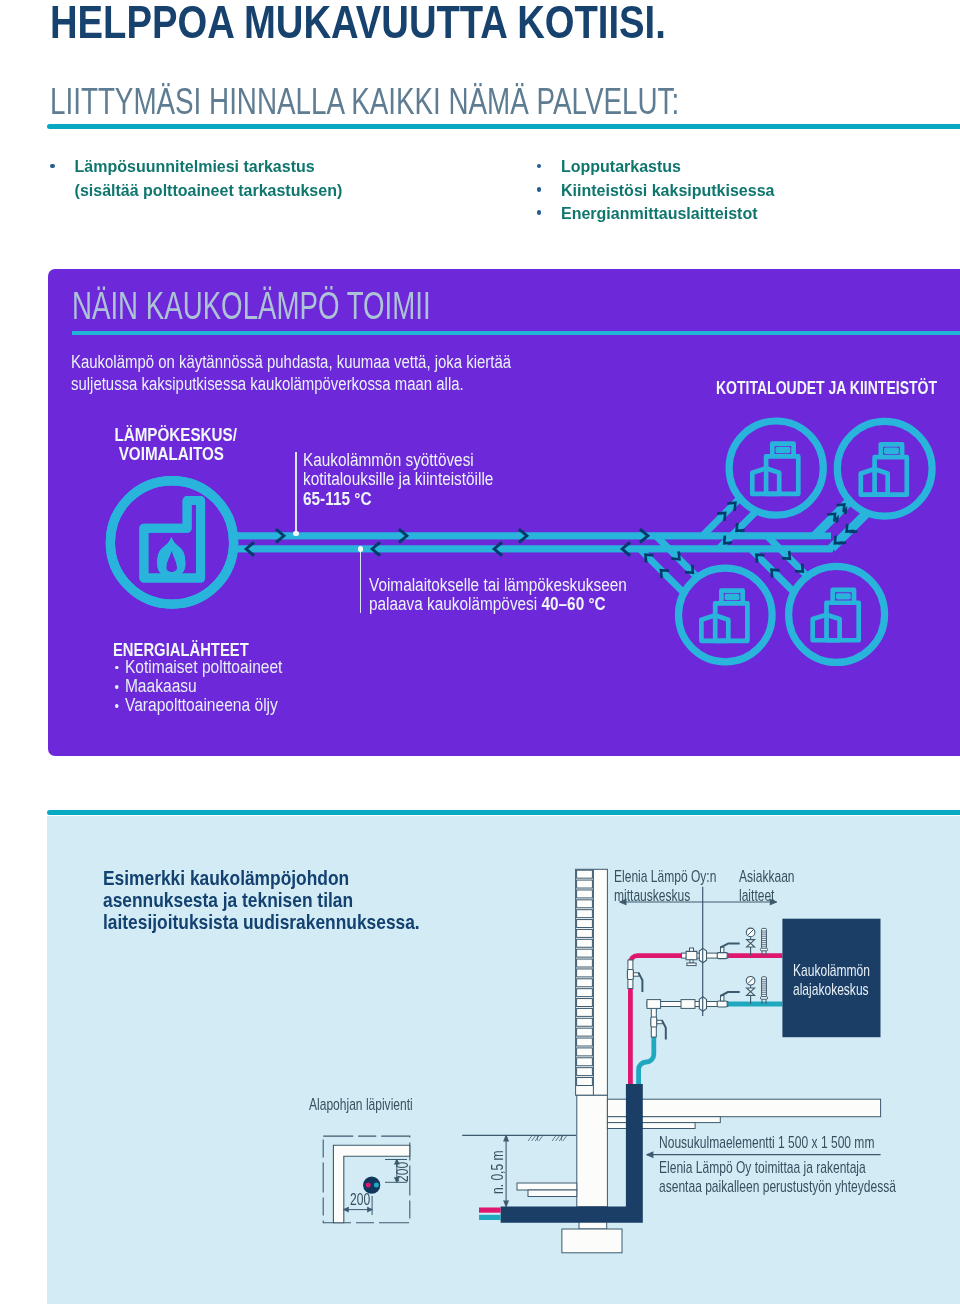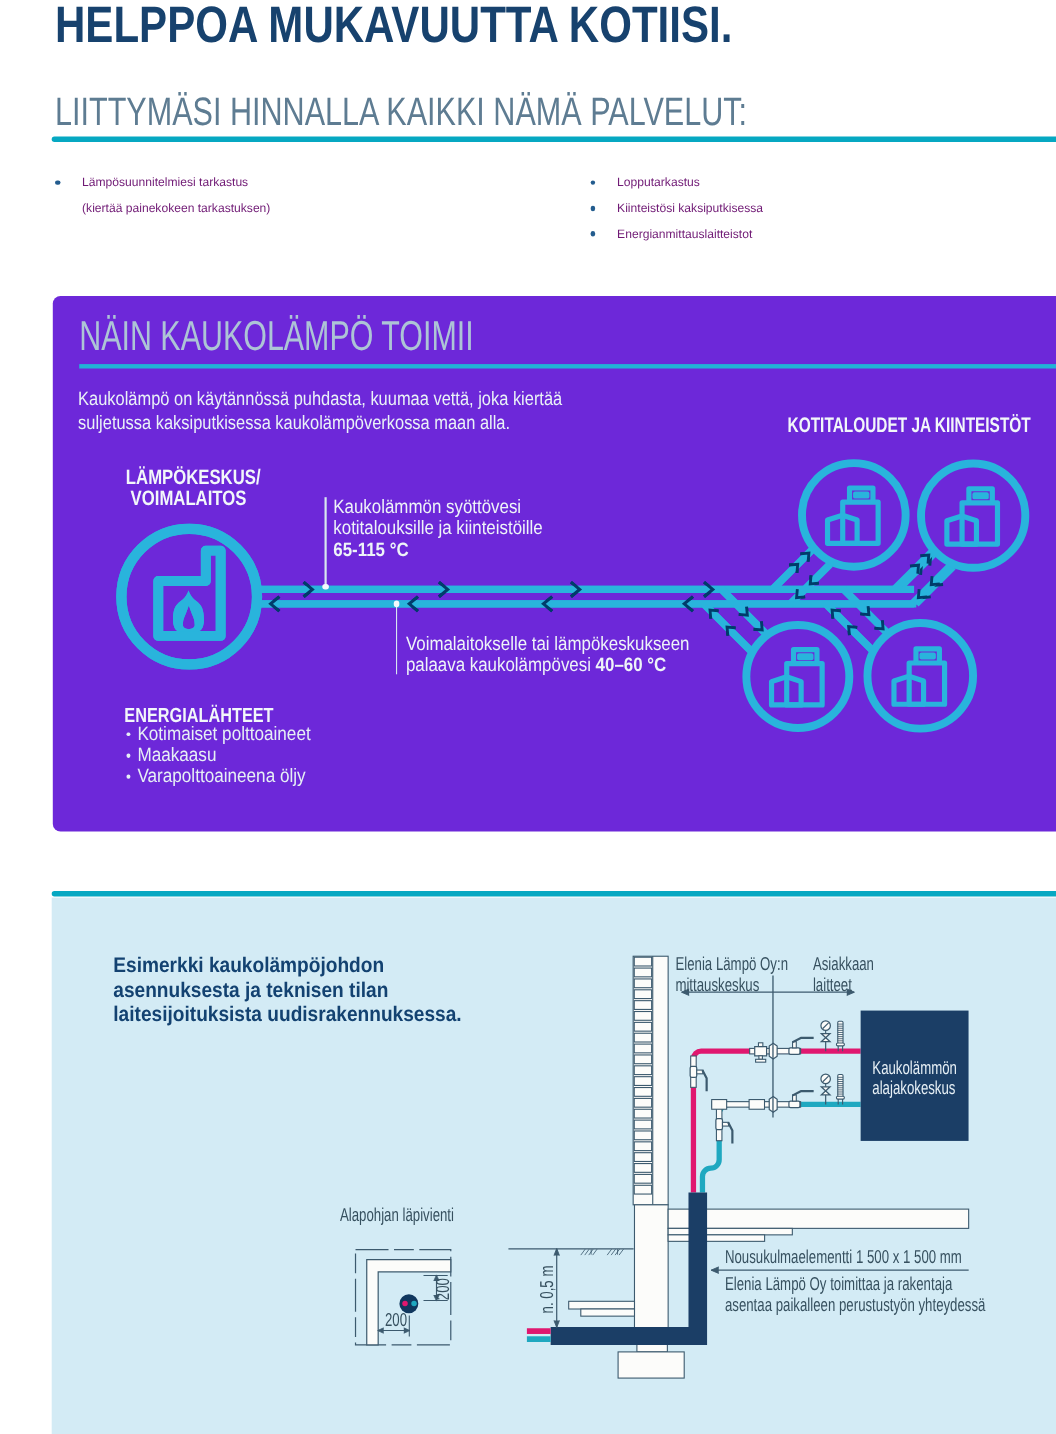--- a/index.html
+++ b/index.html
@@ -8,21 +8,21 @@
 
   
   #main-title{position:absolute;left:10px;top:-2px;font-size:46.5px;font-weight:700;letter-spacing:0px;color:#17426E;
     transform:scaleX(.822);transform-origin:left top;white-space:nowrap;line-height:48px;}
   #sub-title{position:absolute;left:10px;top:83px;font-size:36px;font-weight:400;color:#5E7C92;letter-spacing:0px;
     transform:scaleX(.772);transform-origin:left top;white-space:nowrap;line-height:38px;}
   .hrule{position:absolute;background:#06A8C2;border-radius:2.5px;}
   #rule-top{left:7px;top:124px;width:946px;height:5px;}
 
   .blist{position:absolute;margin:0;padding:0;}
-  .blist li{list-style:none;position:relative;font-size:11px;font-weight:400;color:#701a75;margin:0;line-height:23.2px;white-space:nowrap;}
+  .blist li{list-style:none;position:relative;font-size:16px;font-weight:700;color:#0f766e;margin:0;line-height:23.2px;white-space:nowrap;}
   .blist li.bul::before{content:"";position:absolute;left:-24.3px;top:8.6px;width:4.6px;height:4.6px;border-radius:50%;background:#235C8E;}
   #blist-left{left:34.6px;top:155.3px;}
   #blist-right{left:521px;top:155.3px;}
 
   
   #navy{position:absolute;left:8px;top:269px;width:944px;height:487px;background:#6d28d9;border-radius:7px;overflow:hidden;}
   #navy-svg{position:absolute;left:0;top:0;}
   #navy-title{position:absolute;left:23.5px;top:17px;font-size:38px;color:#ADC4D6;font-weight:400;letter-spacing:0px;
     transform:scaleX(.728);transform-origin:left top;white-space:nowrap;line-height:40px;}
   #navy-rule{position:absolute;left:23.5px;top:61.5px;width:896px;height:4px;background:#21B3D6;}
@@ -75,21 +75,21 @@
 <body>
 
 <div class="page">
 
   <div id="main-title">HELPPOA MUKAVUUTTA KOTIISI.</div>
   <div id="sub-title">LIITTYMÄSI HINNALLA KAIKKI NÄMÄ PALVELUT:</div>
   <div class="hrule" id="rule-top"></div>
 
   <ul class="blist" id="blist-left">
     <li class="bul">Lämpösuunnitelmiesi tarkastus</li>
-    <li style="margin-left:0">(kiertää painekokeen tarkastuksen)</li>
+    <li style="margin-left:0">(sisältää polttoaineet tarkastuksen)</li>
   </ul>
   <ul class="blist" id="blist-right">
     <li class="bul">Lopputarkastus</li>
     <li class="bul">Kiinteistösi kaksiputkisessa</li>
     <li class="bul">Energianmittauslaitteistot</li>
   </ul>
 
   <div id="navy">
     <div id="navy-title">NÄIN KAUKOLÄMPÖ TOIMII</div>
     <div id="navy-rule"></div>

